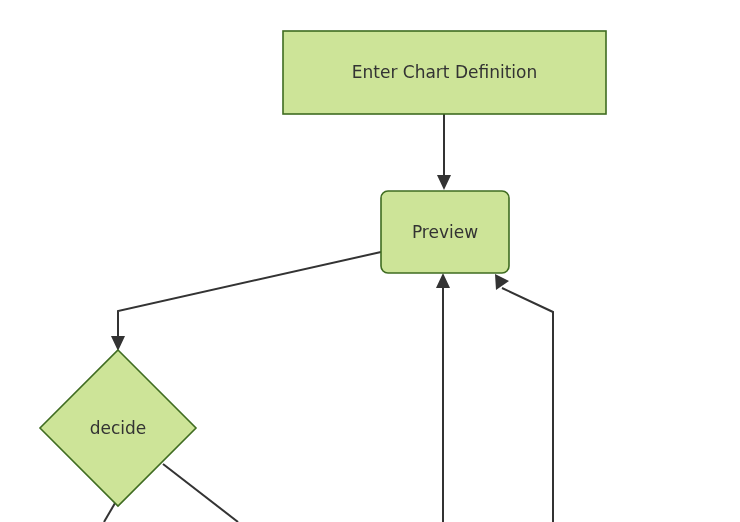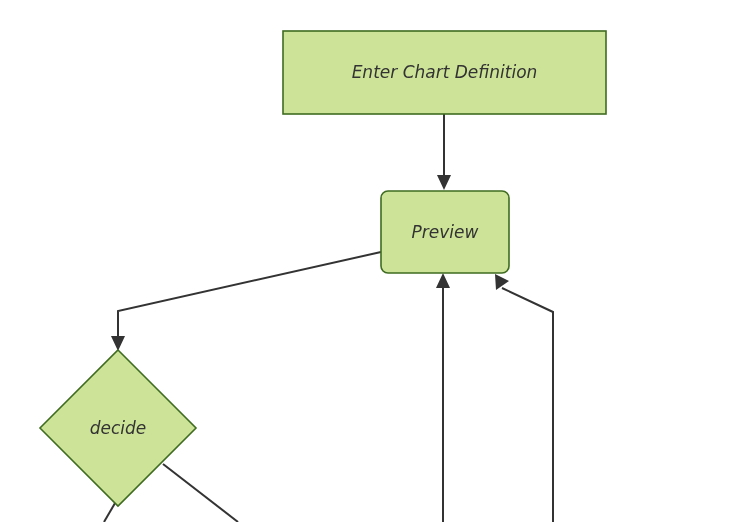--- a/index.html
+++ b/index.html
@@ -12,21 +12,20 @@
     width: 740px;
     height: 522px;
     overflow: hidden;
     font-family: "DejaVu Sans", "Liberation Sans", sans-serif;
   }
   #diagram-root {
     position: relative;
     width: 740px;
     height: 522px;
     background: #ffffff;
-    font-style: italic;
   }
   svg#flowchart-svg {
     display: block;
     width: 740px;
     height: 522px;
   }
   .node-shape {
     stroke-width: 1.6px;
   }
   .node-label {

